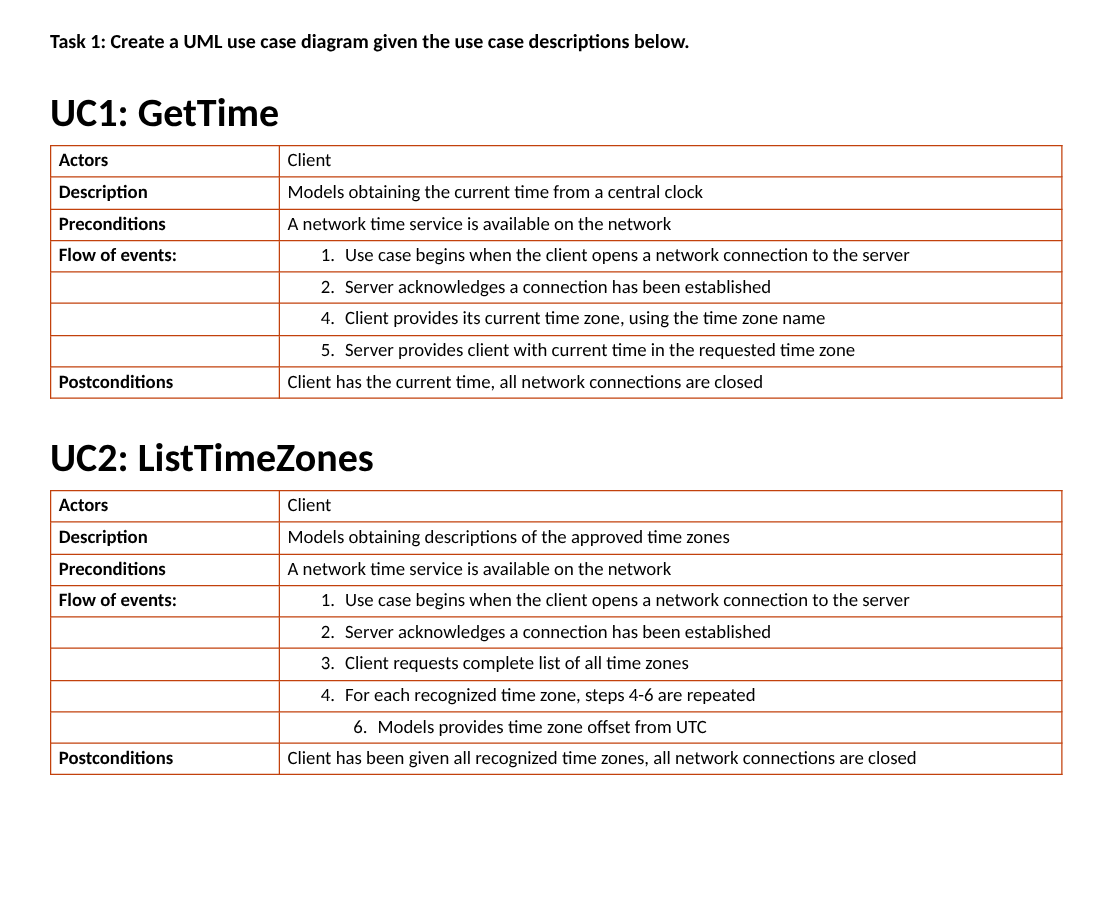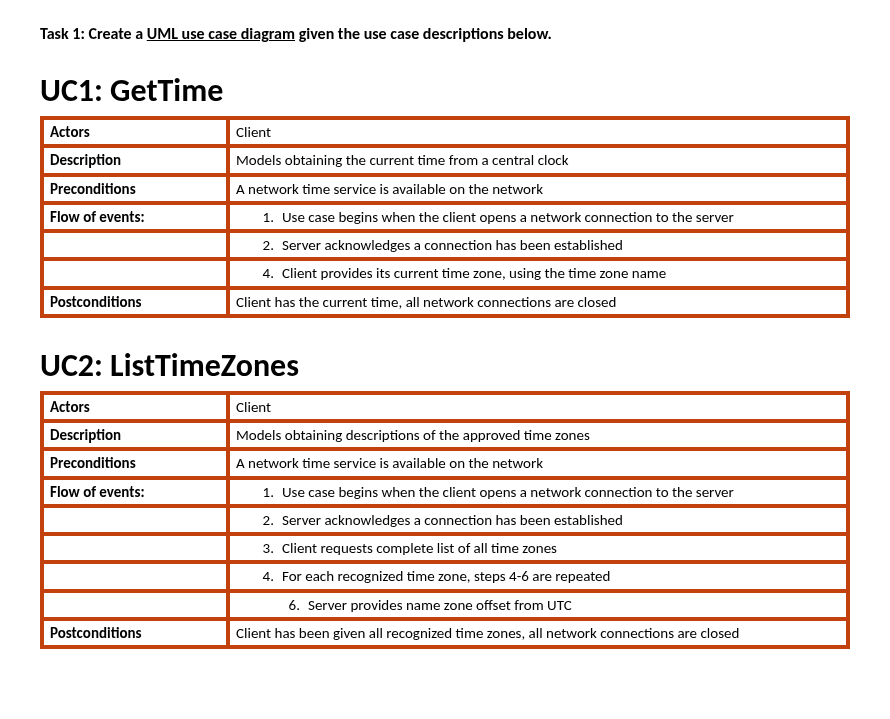--- a/index.html
+++ b/index.html
@@ -10,35 +10,34 @@
     color: #000;
     width: 890px;
     box-sizing: border-box;
   }
   .task-line {
     font-size: 16px;
     font-weight: bold;
     margin-bottom: 28px;
   }
   .task-line .underlined {
-    text-decoration: underline;
   }
   h2.uc-title {
     font-size: 32px;
     font-weight: bold;
     margin: 18px 0 6px 0;
   }
   table.uc {
     border-collapse: collapse;
     width: 100%;
     font-size: 15px;
     margin-bottom: 28px;
   }
   table.uc td {
-    border: 4px solid #c2410c;
+    border: 1px solid #c2410c;
     padding: 2px 6px;
     vertical-align: top;
     line-height: 1.35;
   }
   table.uc td.label {
     width: 170px;
     font-weight: bold;
   }
   .num {
     display: inline-block;
@@ -84,20 +83,26 @@
         <td>
           <div class="indent1"><span class="num">2.</span><span>Server acknowledges a connection has been established</span></div>
         </td>
       </tr>
       <tr>
         <td class="label"></td>
         <td>
           <div class="indent1"><span class="num">4.</span><span>Client provides its current time zone, using the time zone name</span></div>
         </td>
       </tr>
+      <tr>
+        <td class="label"></td>
+        <td>
+          <div class="indent1"><span class="num">5.</span><span>Server provides client with current time in the requested time zone</span></div>
+        </td>
+      </tr>
     </tbody>
   <tbody>
       <tr>
     <td class="label">Postconditions</td>
     <td>Client has the current time, all network connections are closed</td>
   </tr>
 </tbody>
   </table>
 
 <h2 class="uc-title">UC2: ListTimeZones</h2>
@@ -137,21 +142,21 @@
       </tr>
       <tr>
         <td class="label"></td>
         <td>
           <div class="indent1"><span class="num">4.</span><span>For each recognized time zone, steps 4-6 are repeated</span></div>
         </td>
       </tr>
       <tr>
         <td class="label"></td>
         <td>
-          <div class="indent2"><span class="num">6.</span><span>Server provides name zone offset from UTC</span></div>
+          <div class="indent2"><span class="num">6.</span><span>Models provides time zone offset from UTC</span></div>
         </td>
       </tr>
     </tbody>
   <tbody>
       <tr>
     <td class="label">Postconditions</td>
     <td>Client has been given all recognized time zones, all network connections are closed</td>
   </tr>
 </tbody>
   </table>

